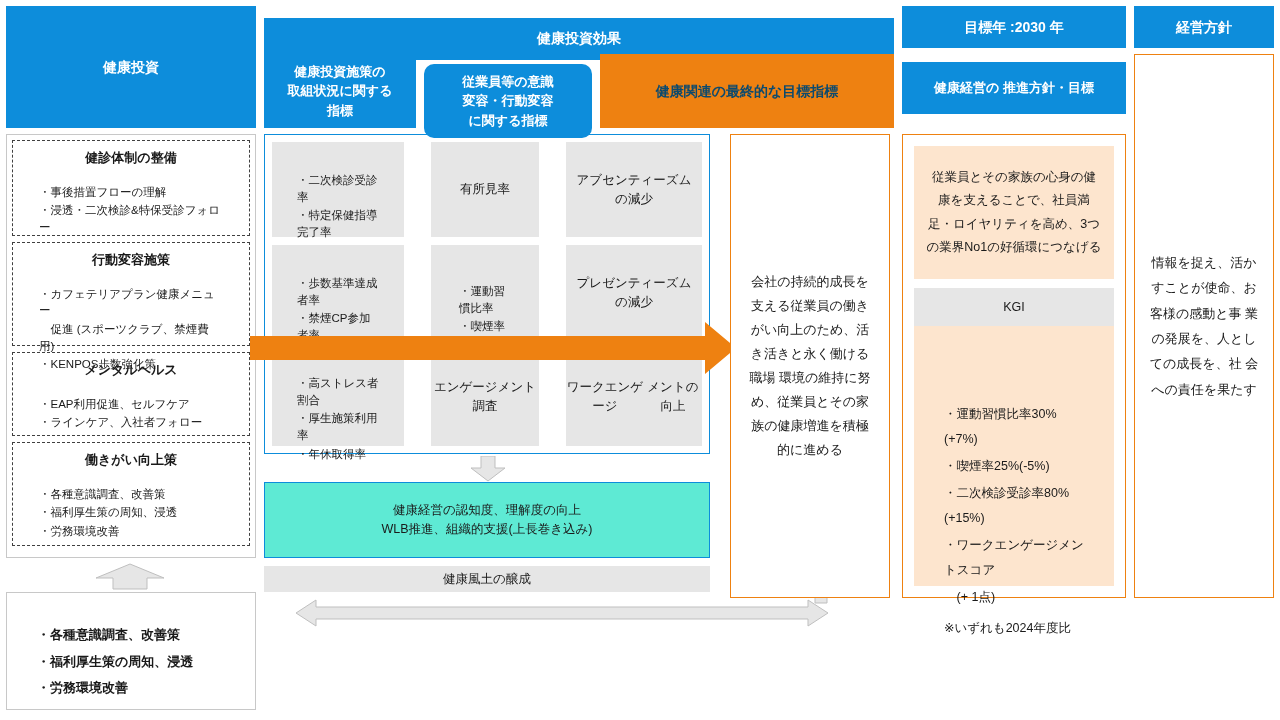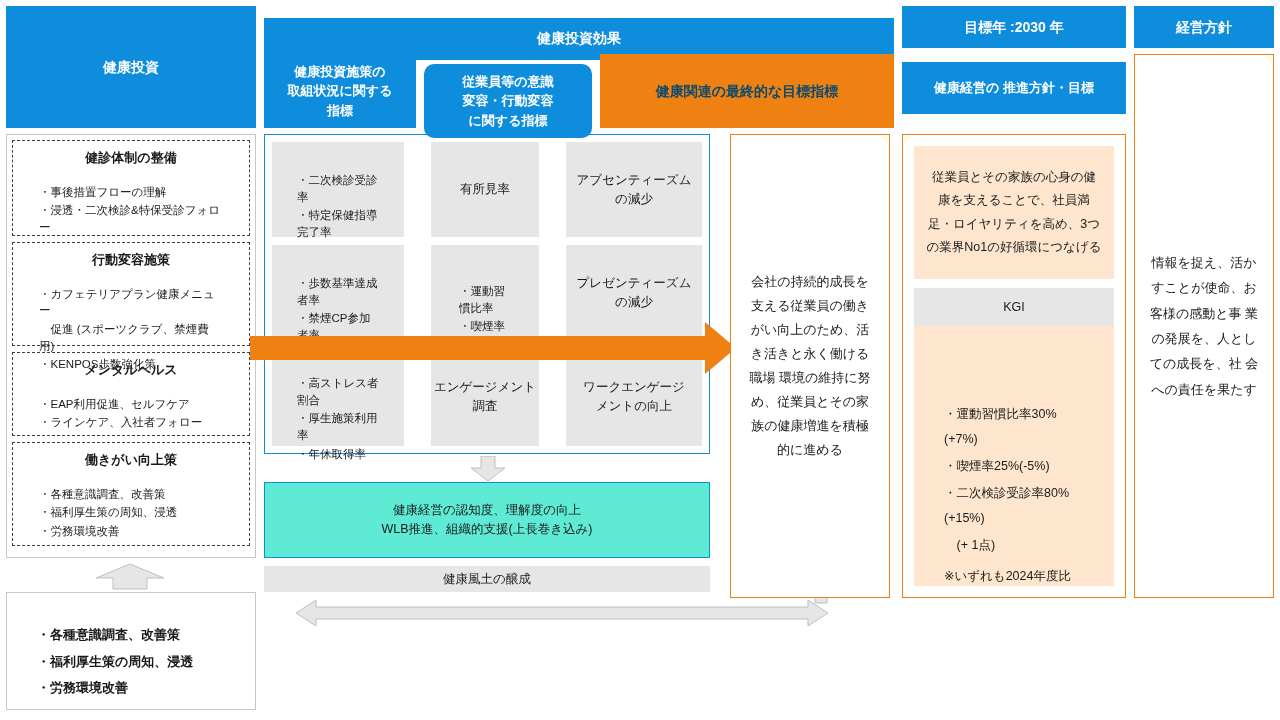--- a/index.html
+++ b/index.html
@@ -154,21 +154,21 @@
 </div>
 
 <div class="abs gray-box ctr t12" style="left:566px;top:142px;width:136px;height:95px;flex-direction:column;">
   <span>アブセンティーズム</span>
   <span>の減少</span>
 </div>
 <div class="abs gray-box ctr t12" style="left:566px;top:245px;width:136px;height:95px;flex-direction:column;">
   <span>プレゼンティーズム</span>
   <span>の減少</span>
 </div>
-<div class="abs gray-box ctr t12" style="left:566px;top:348px;width:136px;height:98px;flex-direction:column;">
+<div class="abs gray-box ctr t12" style="left:566px;top:348px;width:136px;height:98px;flex-direction:row;">
   <span>ワークエンゲージ</span>
   <span>メントの向上</span>
 </div>
 
 <svg class="abs" style="left:250px;top:318px;width:486px;height:60px;" viewBox="0 0 486 60">
   <polygon points="0,18 455,18 455,4 486,30 455,56 455,42 0,42" fill="#ee8111"></polygon>
 </svg>
 
 <svg class="abs" style="left:470px;top:456px;width:36px;height:26px;" viewBox="0 0 36 26">
   <polygon points="11,0 25,0 25,12 35,12 18,25 1,12 11,12" fill="#e6e6e6" stroke="#bfbfbf" stroke-width="1"></polygon>
@@ -202,20 +202,21 @@
 
 <div class="abs gray-box ctr t12" style="left:914px;top:288px;width:200px;height:38px;">
   <span>KGI</span>
 </div>
 
 <div class="abs peach-box t12 txt-left" style="left:914px;top:326px;width:200px;height:260px;padding:60px 14px;">
   <ul class="plain" style="line-height:2.0;">
     <li>・運動習慣比率30% (+7%)</li>
     <li>・喫煙率25%(-5%)</li>
     <li>・二次検診受診率80% (+15%)</li>
+    <li>・ワークエンゲージメントスコア</li>
     <li>　(+ 1点)</li>
     <li style="margin-top:6px;">※いずれも2024年度比</li>
   </ul>
 </div>
 
 <div class="abs bdr-orange ctr t13" style="left:1134px;top:54px;width:140px;height:544px;padding:10px 12px;background:#fff;">
   <span style="line-height:1.95;">情報を捉え、活かすことが使命、お客様の感動と事 業の発展を、人としての成長を、社 会への責任を果たす</span>
 </div>
 
 </body></html>

